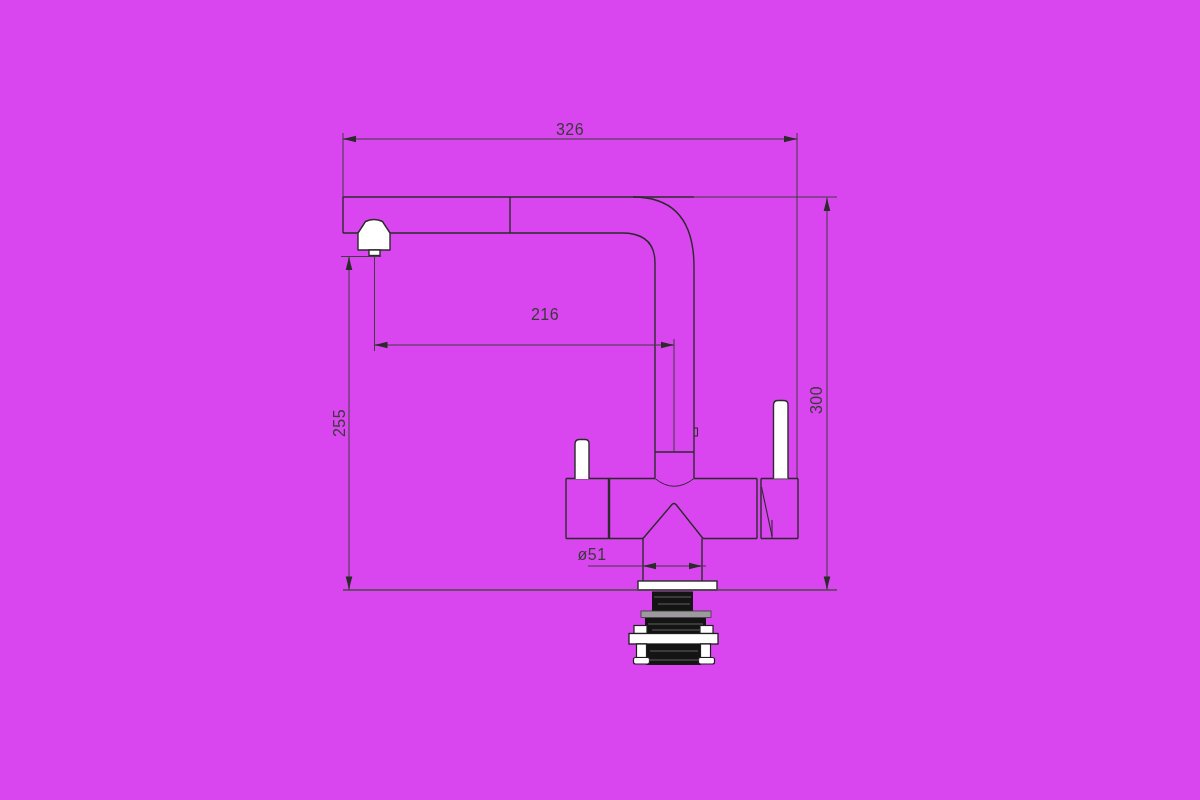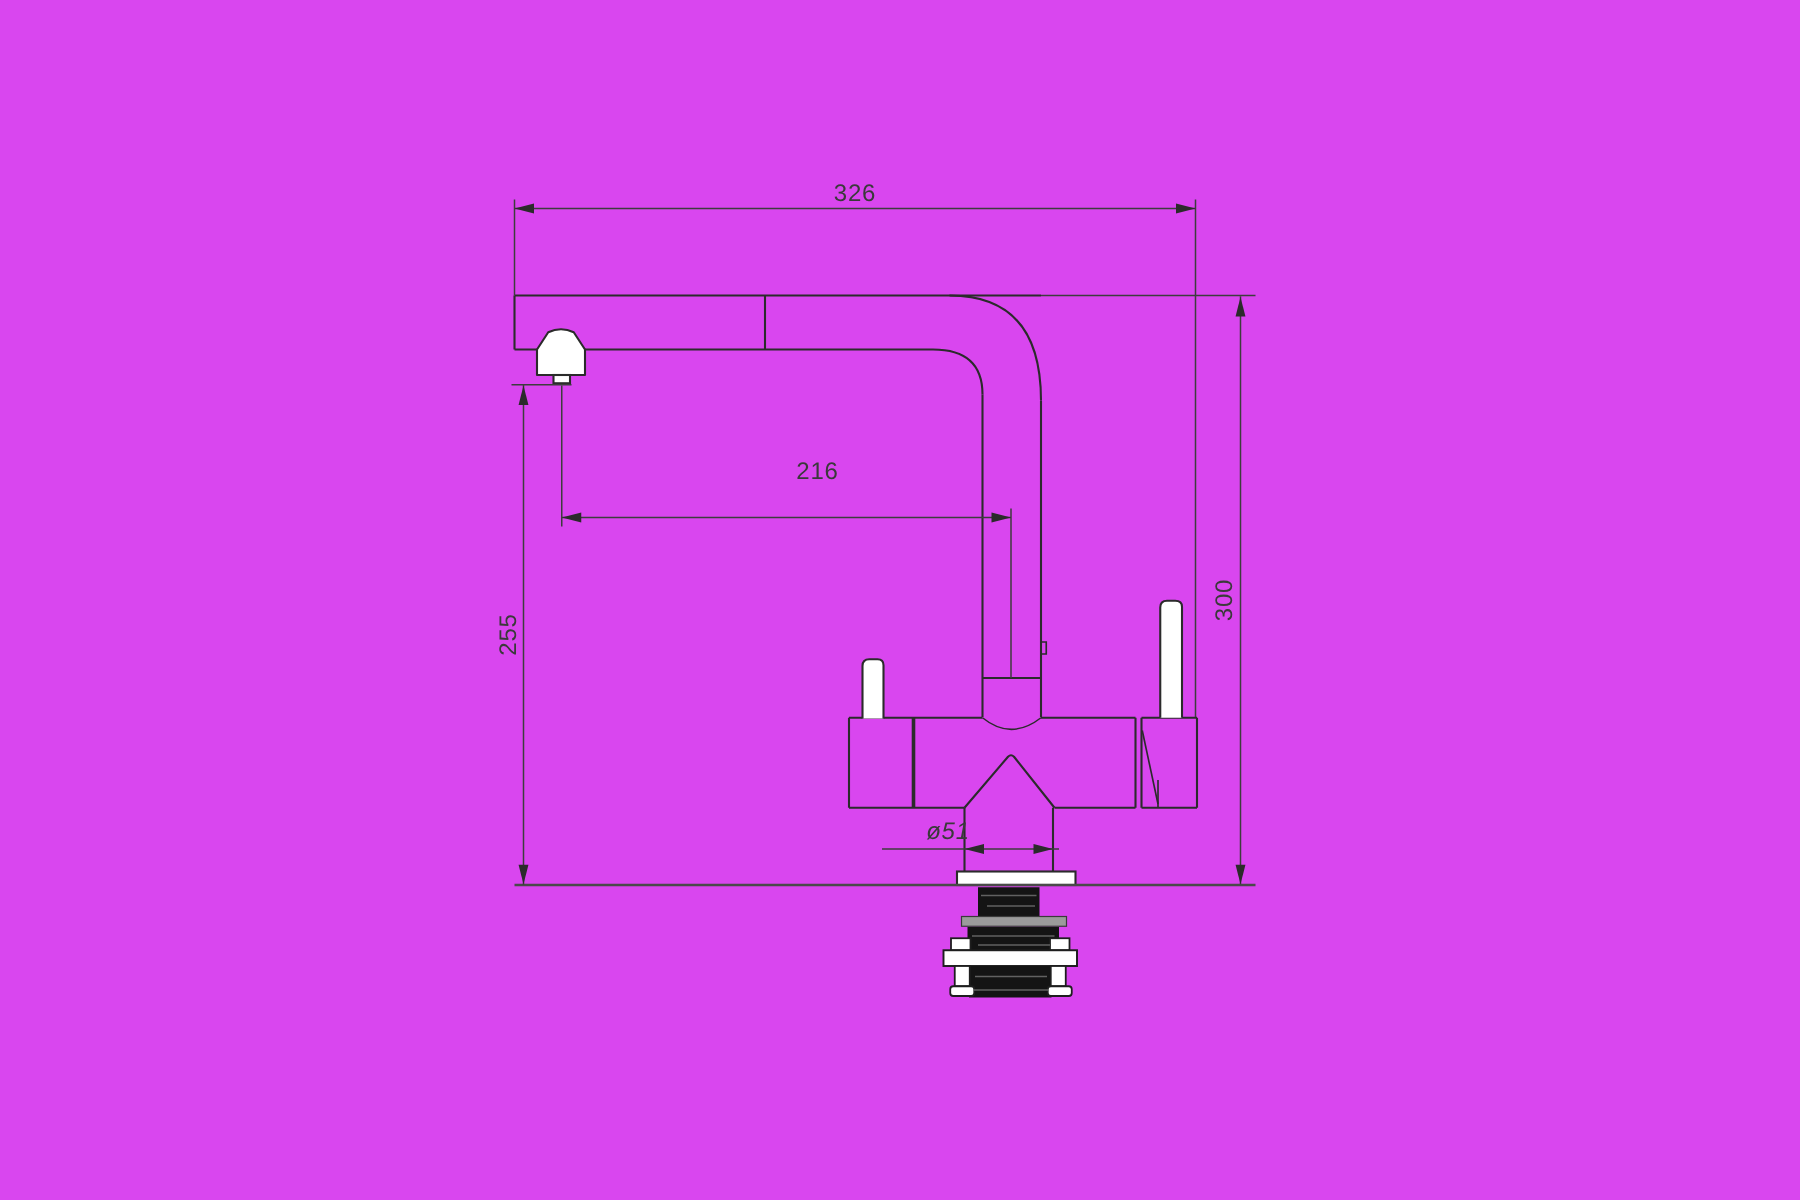--- a/index.html
+++ b/index.html
@@ -148,14 +148,14 @@
   </svg>
 
   <div class="dim-label" style="left:570px;top:130px;">326</div>
 
   <div class="dim-label" style="left:545px;top:315px;">216</div>
 
   <div class="dim-label vertical" style="left:340px;top:423px;">255</div>
 
   <div class="dim-label vertical" style="left:817px;top:400px;">300</div>
 
-  <div class="dim-label" style="left:632px;top:555px;font-style:italic;">ø51</div>
+  <div class="dim-label" style="left:592px;top:555px;">ø51</div>
 </div>
 
 </body></html>

